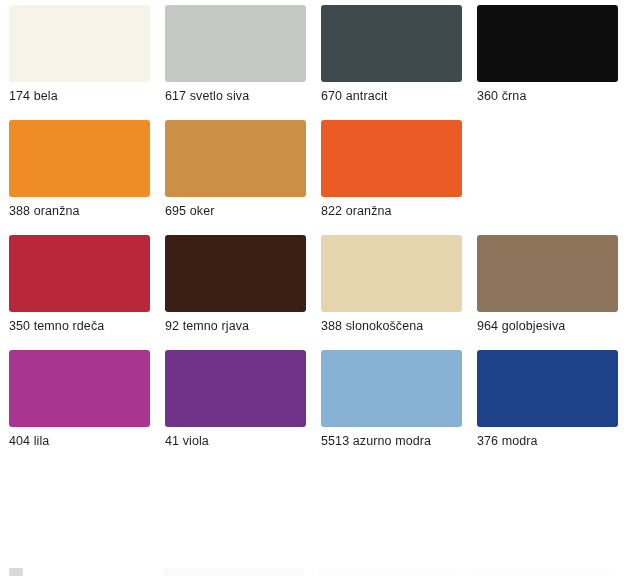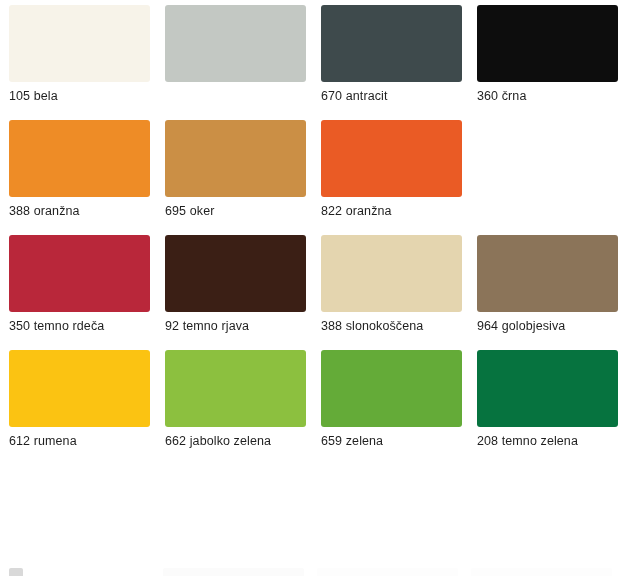--- a/index.html
+++ b/index.html
@@ -74,24 +74,25 @@
   .partial-chip.c3 { left: 317px; width: 141px; background: #fdfdfd; }
   .partial-chip.c4 { left: 471px; width: 141px; background: #fdfdfd; }
 </style>
 </head>
 <body style="background: rgb(255, 255, 255);">
 
 <div id="palette-grid">
     <div class="swatch-row">
       <div class="swatch-cell">
         <div class="swatch-chip" style="background-color: rgb(247, 243, 233);"></div>
-        <div class="swatch-label">105 bela</div>
+        <div class="swatch-label">174 bela</div>
       </div>
       <div class="swatch-cell">
         <div class="swatch-chip" style="background-color: rgb(195, 200, 195);"></div>
+        <div class="swatch-label">617 svetlo siva</div>
       </div>
       <div class="swatch-cell">
         <div class="swatch-chip" style="background-color: rgb(62, 74, 76);"></div>
         <div class="swatch-label">670 antracit</div>
       </div>
       <div class="swatch-cell">
         <div class="swatch-chip" style="background-color: rgb(13, 13, 13);"></div>
         <div class="swatch-label">360 črna</div>
       </div>
     </div>
@@ -122,34 +123,34 @@
         <div class="swatch-chip" style="background-color: rgb(228, 213, 175);"></div>
         <div class="swatch-label">388 slonokoščena</div>
       </div>
       <div class="swatch-cell">
         <div class="swatch-chip" style="background-color: rgb(139, 116, 89);"></div>
         <div class="swatch-label">964 golobjesiva</div>
       </div>
     </div>
     <div class="swatch-row">
       <div class="swatch-cell">
-        <div class="swatch-chip" style="background-color: rgb(251, 195, 18);"></div>
-        <div class="swatch-label">612 rumena</div>
+        <div class="swatch-chip" style="background-color: rgb(168, 53, 144);"></div>
+        <div class="swatch-label">404 lila</div>
       </div>
       <div class="swatch-cell">
-        <div class="swatch-chip" style="background-color: rgb(140, 192, 63);"></div>
-        <div class="swatch-label">662 jabolko zelena</div>
+        <div class="swatch-chip" style="background-color: rgb(113, 51, 138);"></div>
+        <div class="swatch-label">41 viola</div>
       </div>
       <div class="swatch-cell">
-        <div class="swatch-chip" style="background-color: rgb(100, 171, 56);"></div>
-        <div class="swatch-label">659 zelena</div>
+        <div class="swatch-chip" style="background-color: rgb(135, 178, 212);"></div>
+        <div class="swatch-label">5513 azurno modra</div>
       </div>
       <div class="swatch-cell">
-        <div class="swatch-chip" style="background-color: rgb(6, 115, 63);"></div>
-        <div class="swatch-label">208 temno zelena</div>
+        <div class="swatch-chip" style="background-color: rgb(29, 66, 137);"></div>
+        <div class="swatch-label">376 modra</div>
       </div>
     </div>
 
   <div class="partial-row">
     <div class="partial-chip c1"></div>
     <div class="partial-chip c2"></div>
     <div class="partial-chip c3"></div>
     <div class="partial-chip c4"></div>
   </div>
 </div>

